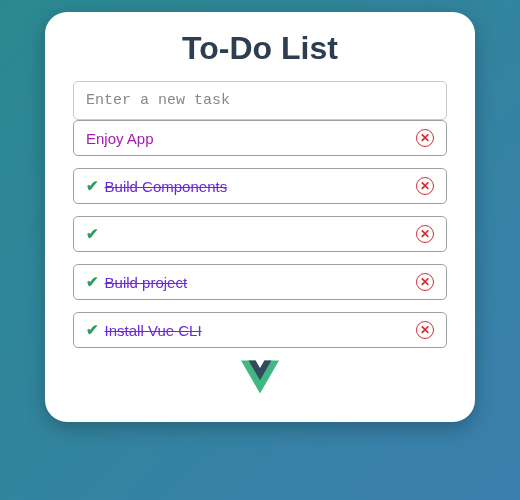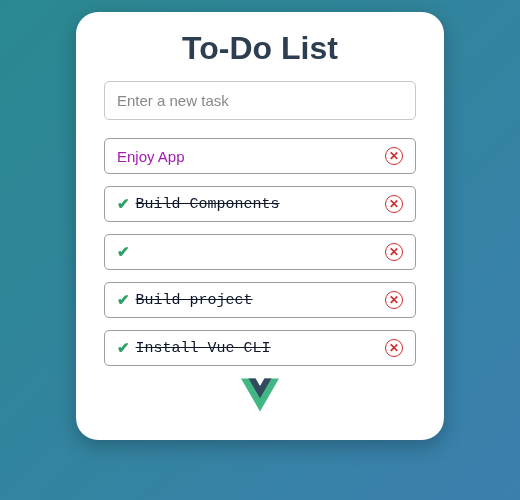--- a/index.html
+++ b/index.html
@@ -9,41 +9,40 @@
       background: linear-gradient(135deg, #2a8990 0%, #3b7fae 100%);
       font-family: 'Segoe UI', Tahoma, sans-serif;
       display: flex;
       align-items: flex-start;
       justify-content: center;
       padding-top: 12px;
       overflow: hidden;
     }
     .card {
       background: #fff;
-      width: 368px;
+      width: 430px;
       border-radius: 22px;
       padding: 18px 28px 24px 28px;
       box-shadow: 0 6px 20px rgba(0,0,0,0.25);
     }
     .title {
       text-align: center;
       font-size: 32px;
       font-weight: 700;
       color: #2c3e50;
       margin-bottom: 14px;
     }
     .new-task {
       width: 100%;
       padding: 10px 12px;
       font-size: 15px;
       border: 1px solid #c9c9c9;
       border-radius: 5px;
       color: #555;
-      margin-bottom: 18px;
-      font-family: Liberation Sans, sans-serif;
+      font-family: Liberation Mono, monospace;
     }
     .new-task::placeholder { color: #888; }
     .task-list { list-style: none; }
     .task-item {
       display: flex;
       align-items: center;
       justify-content: space-between;
       border: 1px solid #9e9e9e;
       border-radius: 5px;
       padding: 8px 12px;
@@ -57,23 +56,22 @@
       flex: 1;
     }
     .check {
       color: #2f9e63;
       font-weight: 700;
     }
     .task-label {
       color: #a21caf;
     }
     .task-label.done {
-      color: #0f172a;
+      color: #6d28d9;
       text-decoration: line-through;
-      font-family: Liberation Mono, monospace;
     }
     .delete {
       width: 18px;
       height: 18px;
       border: 1.5px solid #d03030;
       border-radius: 50%;
       color: #d03030;
       font-size: 12px;
       font-weight: 700;
       display: flex;

